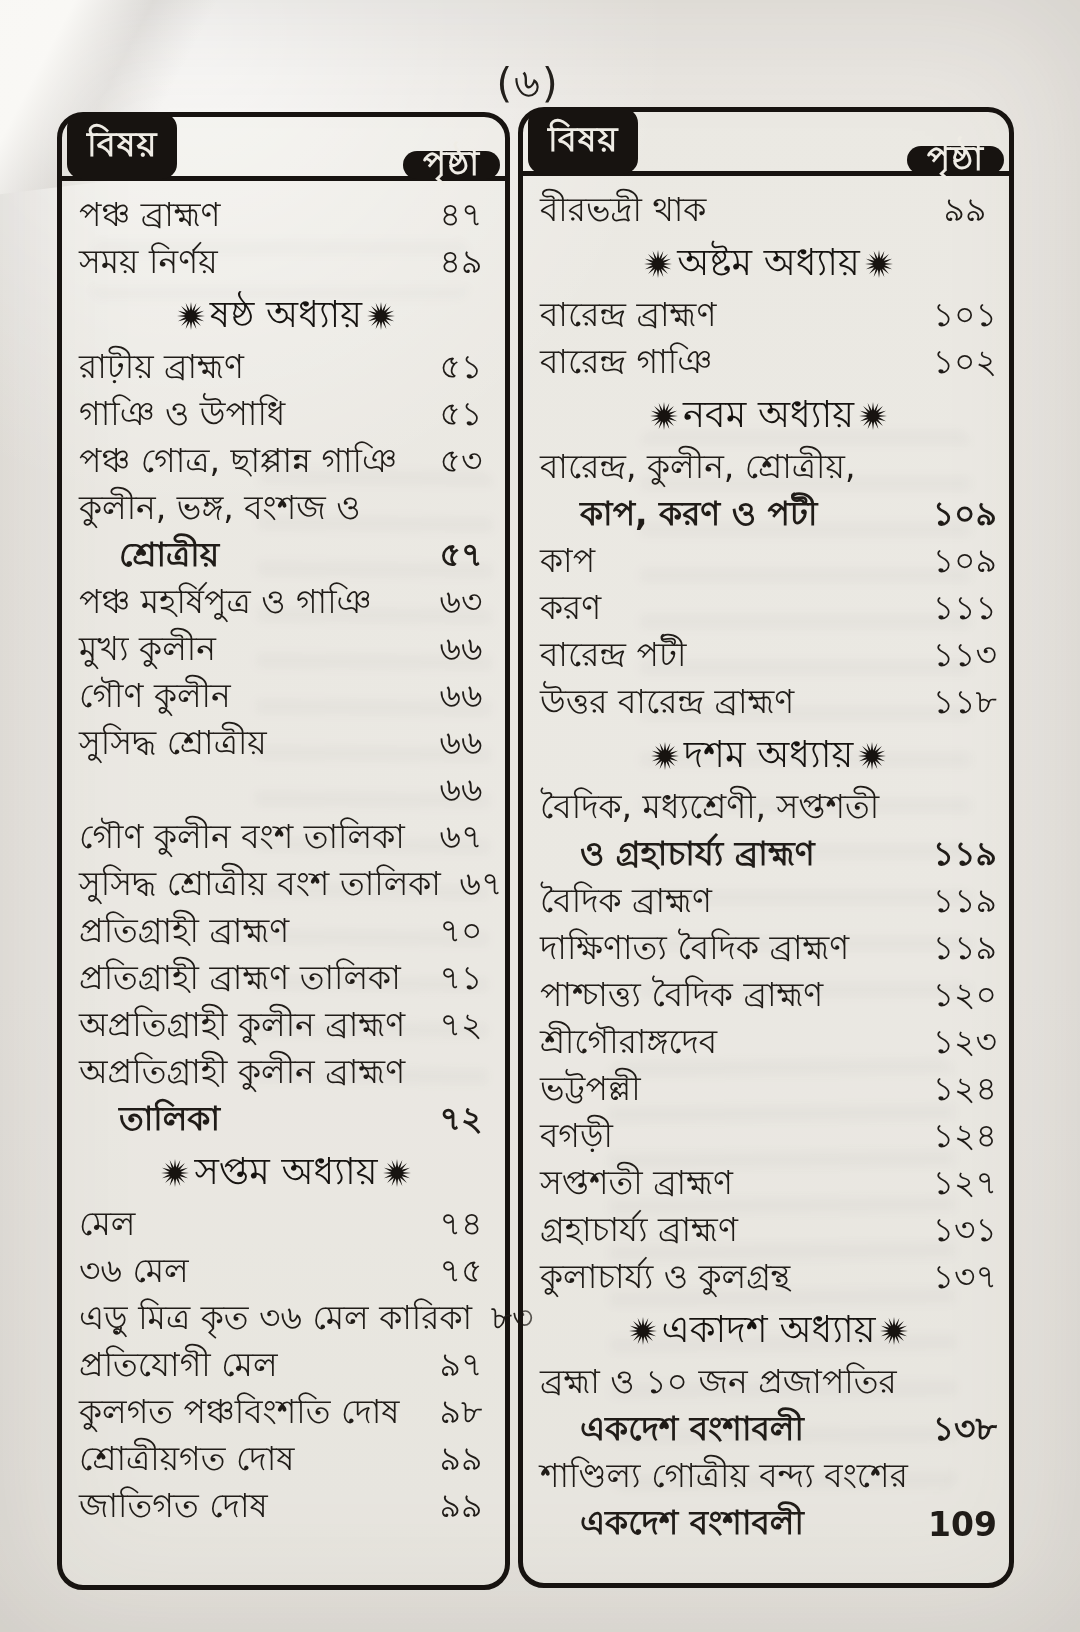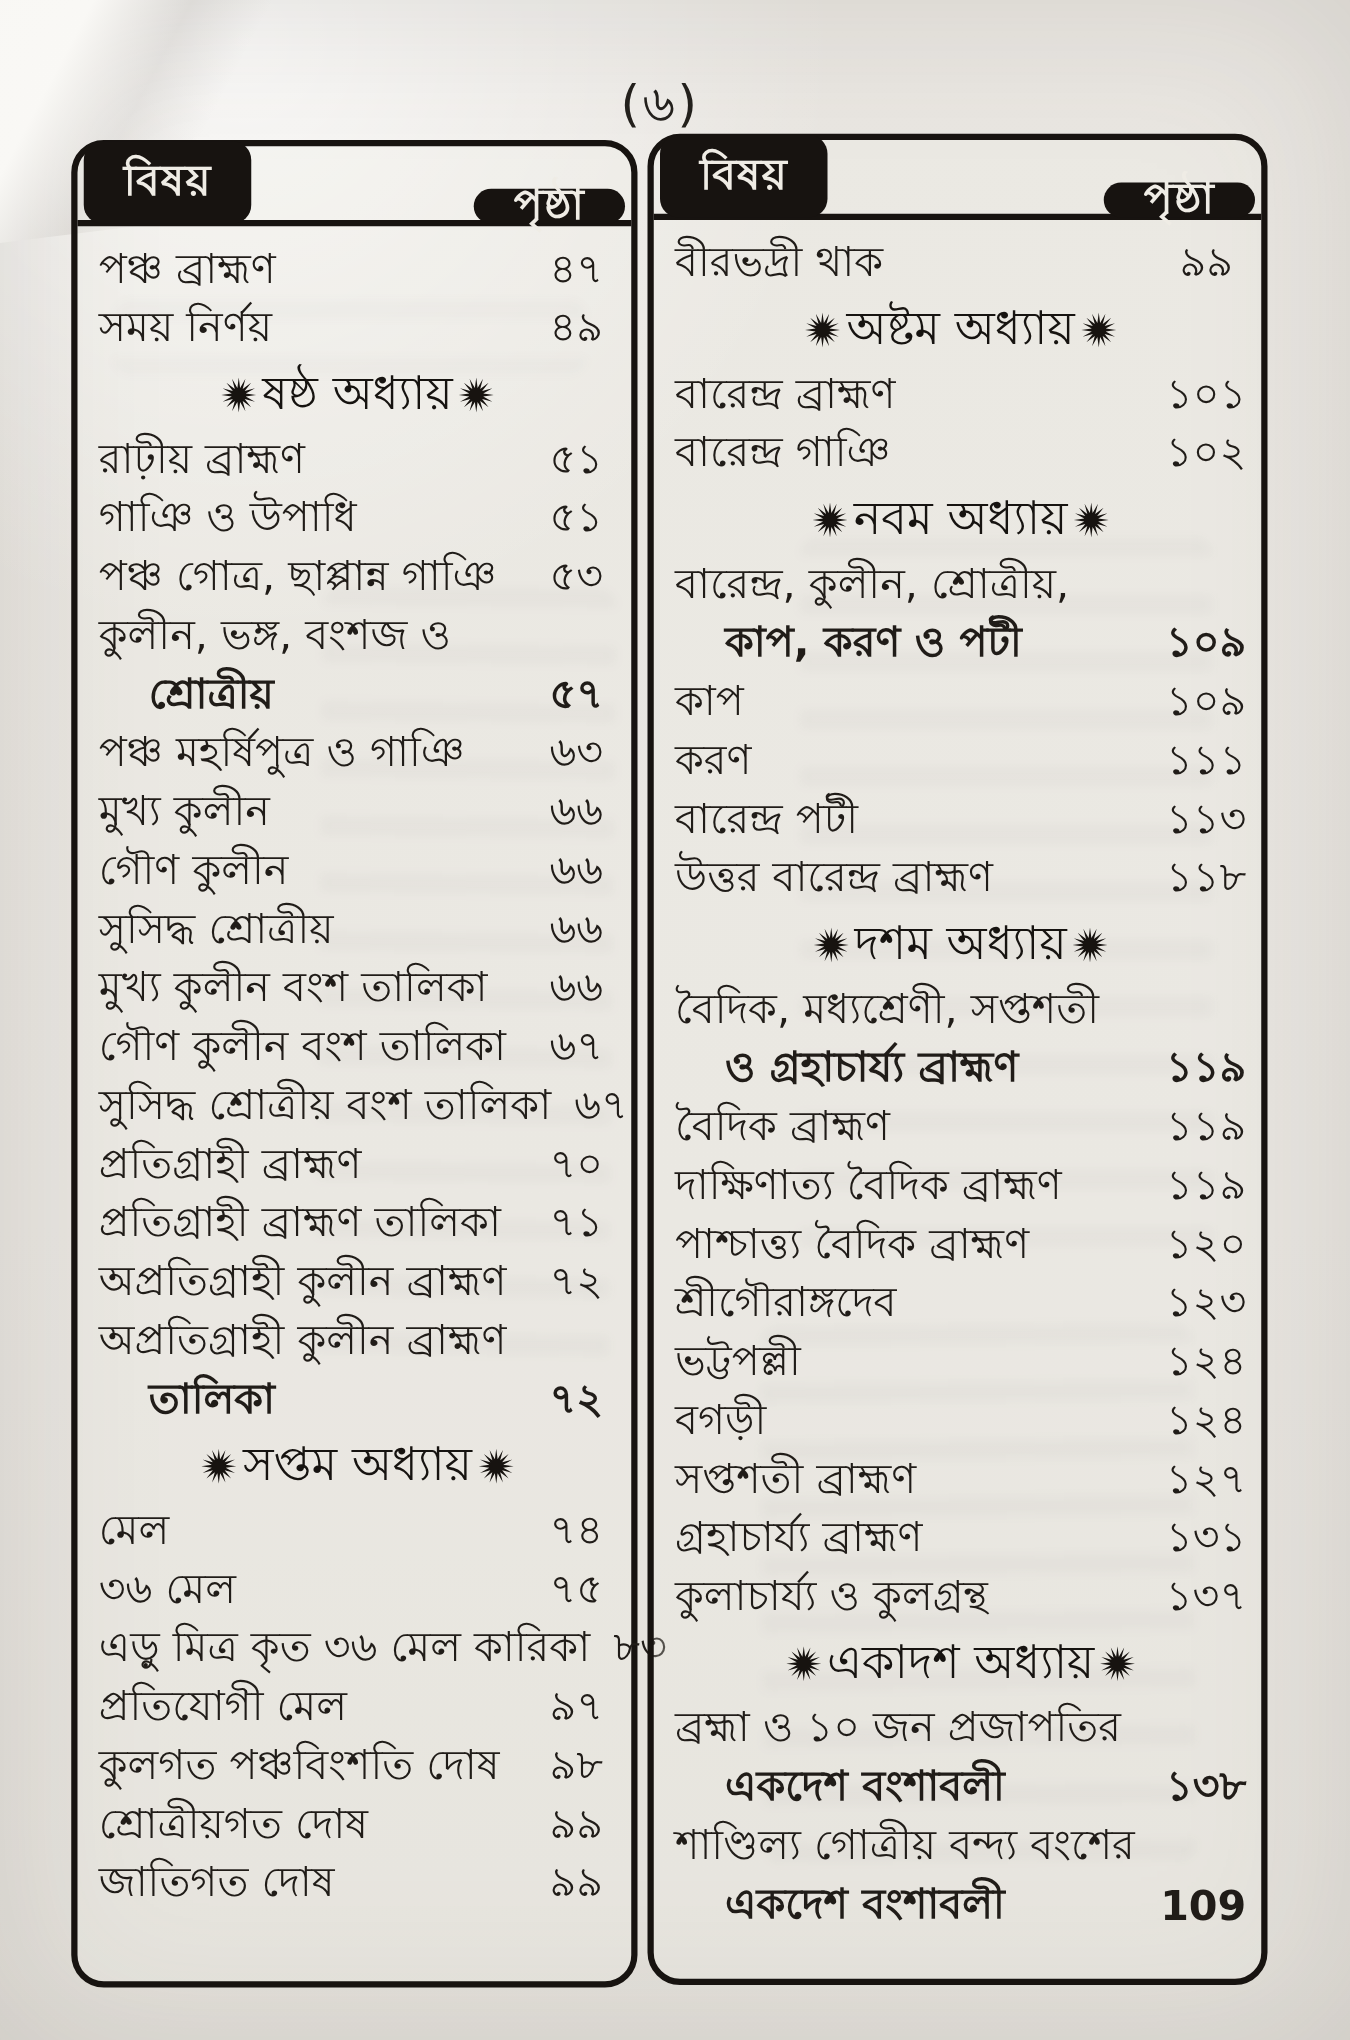--- a/index.html
+++ b/index.html
@@ -40,21 +40,21 @@
     box-sizing:border-box;background:rgba(240,238,233,.25);
   }
   .box-left {left:57px; top:112px;width:453px;height:1478px;}
   .box-right{left:518px;top:107px;width:496px;height:1481px;}
   .box-header{
     position:relative;height:59px;border-bottom:5px solid #171310;
     display:flex;justify-content:space-between;align-items:stretch;
   }
   .chip{
     background:#171310;color:#efece5;font-weight:bold;font-size:34px;
-    display:flex;align-items:center;padding:0 32px;border-radius:15px;
+    display:flex;align-items:center;padding:0 20px;border-radius:15px;
     margin-top:-4px;margin-bottom:-3px;letter-spacing:1px;white-space:nowrap;
   }
   .chip.left-chip {margin-left:5px;}
   .chip.right-chip{margin-right:5px;margin-top:34px;}
   .entries{padding:12px 12px 0 17px;}
   .row{
     display:flex;align-items:center;height:47px;font-size:33px;
     white-space:nowrap;color:#201c18;
   }
   .row .title{overflow:visible;}
@@ -137,21 +137,20 @@
         </div>
         <div class="row">
           <span class="title">গৌণ কুলীন</span>
           <span class="pagenum">৬৬</span>
         </div>
         <div class="row">
           <span class="title">সুসিদ্ধ শ্রোত্রীয়</span>
           <span class="pagenum">৬৬</span>
         </div>
         <div class="row">
-          <span class="title">মুখ্য কুলীন বংশ তালিকা</span>
           <span class="pagenum">৬৬</span>
         </div>
         <div class="row">
           <span class="title">গৌণ কুলীন বংশ তালিকা</span>
           <span class="pagenum">৬৭</span>
         </div>
         <div class="row">
           <span class="title">সুসিদ্ধ শ্রোত্রীয় বংশ তালিকা</span>
           <span class="pagenum">৬৭</span>
         </div>

